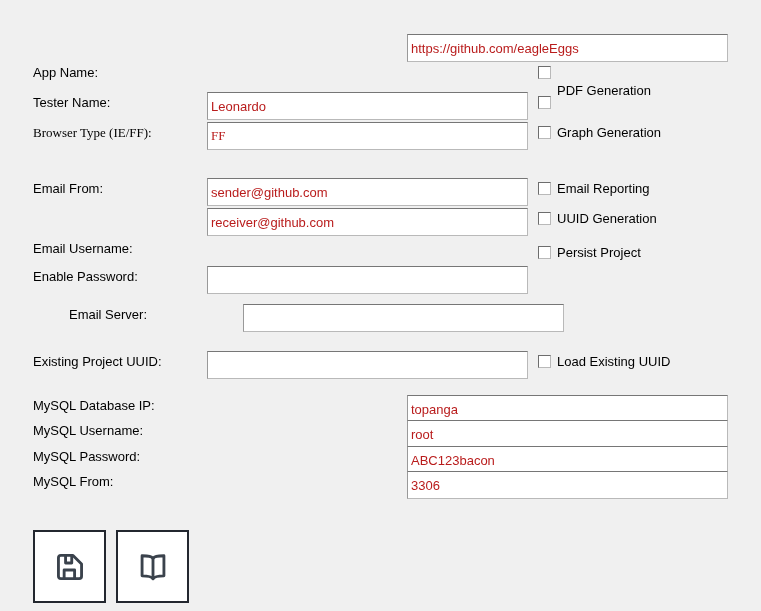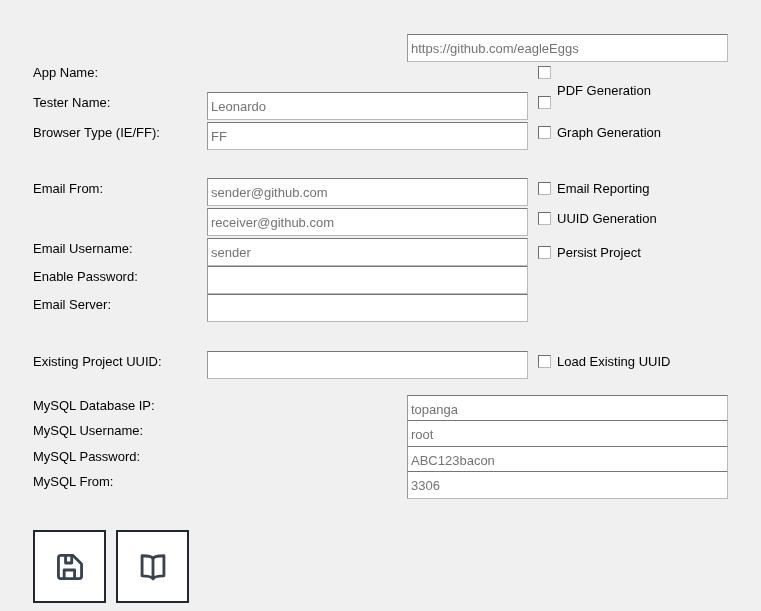--- a/index.html
+++ b/index.html
@@ -12,31 +12,31 @@
     font-size:13px;color:#000;
   }
   
   .flabel{
     position:absolute;left:33px;width:170px;height:21px;
     line-height:21px;font-size:13px;color:#000;white-space:nowrap;
   }
   .tbox{
     position:absolute;box-sizing:border-box;
     width:321px;height:21px;
-    background:#fff;color:#737373;
+    background:#fff;color:#b91c1c;
     border:1px solid;border-color:#767676 #b9b9b9 #b9b9b9 #999999;
     font-family:"Liberation Sans", sans-serif;font-size:13px;
     padding:13px 3px;margin:0;outline:none;
   }
   .col-left{left:207px;}
   .col-right{left:407px;}
   
-  .r-uri{top:34px;}      .r-app{top:62px;}    .r-tester{top:92px;}  .r-browser{top:122px;}
+  .r-uri{top:34px;}      .r-app{top:62px;}    .r-tester{top:92px;}  .r-browser{top:122px;font-family:Liberation Serif, serif;}
   .r-efrom{top:178px;}   .r-eto{top:208px;}   .r-euser{top:238px;}  .r-epass{top:266px;}
-  .r-eserver{top:294px;} .r-uuid{top:351px;}
+  .r-eserver{top:304px;margin-left:36px;} .r-uuid{top:351px;}
   .r-mip{top:395px;}     .r-muser{top:420px;} .r-mpass{top:446px;}  .r-mport{top:471px;}
   
   .cbox{
     position:absolute;left:538px;width:13px;height:13px;box-sizing:border-box;
     background:#fff;
     border:1px solid;border-color:#6d6d6d #b9b9b9 #b9b9b9 #6d6d6d;
     cursor:pointer;
   }
   .clabel{
     position:absolute;left:557px;height:21px;line-height:21px;
@@ -73,21 +73,20 @@
 
   <div class="flabel r-browser">Browser Type (IE/FF):</div>
   <input class="tbox col-left r-browser" type="text" value="FF" style="">
 
   <div class="flabel r-efrom">Email From:</div>
   <input class="tbox col-left r-efrom" type="text" value="sender@github.com" style="">
 
   <input class="tbox col-left r-eto" type="text" value="receiver@github.com" style="">
 
   <div class="flabel r-euser">Email Username:</div>
-  <input class="tbox col-left r-euser" type="text" value="sender" style="">
 
   <div class="flabel r-epass">Enable Password:</div>
   <input class="tbox col-left r-epass" type="text" value="" style="">
 
   <div class="flabel r-eserver">Email Server:</div>
   <input class="tbox col-left r-eserver" type="text" value="" style="">
 
   <div class="flabel r-uuid">Existing Project UUID:</div>
   <input class="tbox col-left r-uuid" type="text" value="" style="">
 

